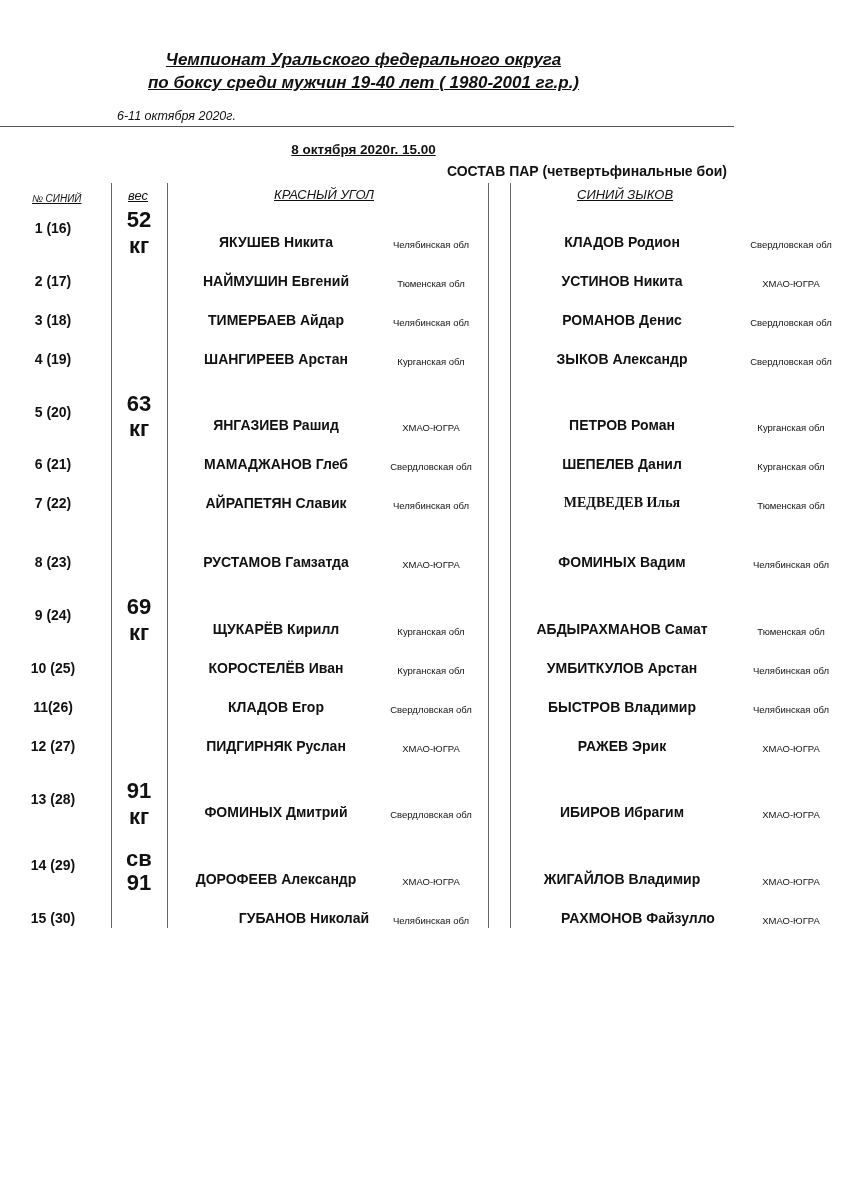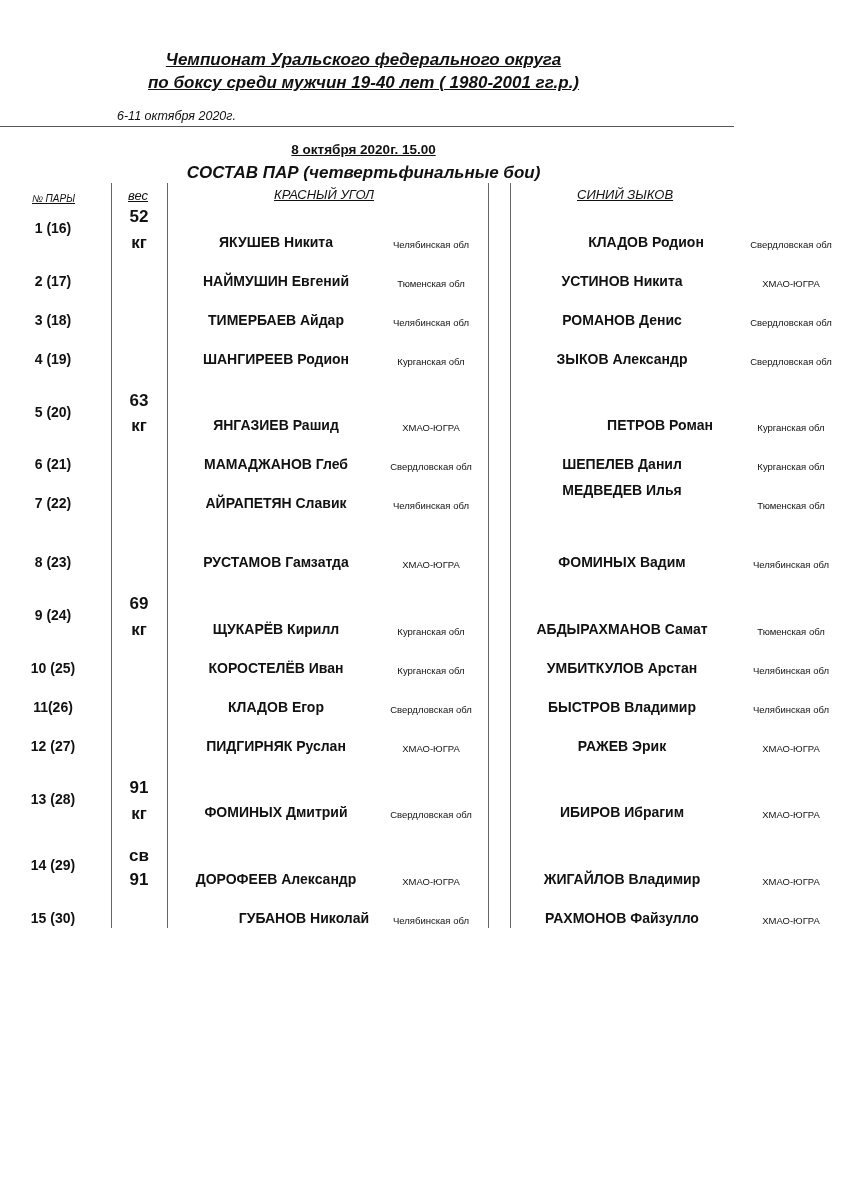--- a/index.html
+++ b/index.html
@@ -4,42 +4,42 @@
 <style>
   html, body { margin: 0; padding: 0; background: #ffffff; }
   body { width: 849px; height: 1200px; position: relative; overflow: hidden;
          font-family: "Liberation Sans", sans-serif; color: #111; }
   .abs { position: absolute; white-space: nowrap; }
   .title { font-weight: bold; font-style: italic; text-decoration: underline; font-size: 17px;
            left: 0; width: 727px; text-align: center; }
   .dates { font-style: italic; font-size: 12.5px; left: 117px; top: 109px; }
   .hr { position: absolute; left: 0; top: 126px; width: 734px; height: 1px; background: #555; }
   .subdate { font-weight: bold; text-decoration: underline; font-size: 13.5px; left: 0; width: 727px; text-align: center; top: 142px; }
-  .heading { font-weight: bold; font-size: 17px; left: 0; width: 727px; text-align: center; top: 163px; font-style: italic; }
+  .heading { font-weight: bold; font-size: 14px; left: 0; width: 727px; text-align: right; top: 163px; }
   .colhead { font-style: italic; text-decoration: underline; font-size: 13px; }
   .colhead.small { font-size: 10px; }
   .vline { position: absolute; width: 1px; background: #666; top: 183px; height: 745px; }
   .pair { font-weight: bold; font-size: 14px; width: 110px; text-align: center; left: -2px; }
-  .w { font-weight: bold; font-size: 17px; left: 111px; width: 56px; text-align: center; }
+  .w { font-weight: bold; font-size: 22px; left: 111px; width: 56px; text-align: center; }
   .rname { font-weight: bold; font-size: 14px; left: 167px; width: 218px; text-align: center; }
   .rreg { font-size: 9.5px; left: 385px; width: 92px; text-align: center; }
   .bname { font-weight: bold; font-size: 14px; left: 512px; width: 220px; text-align: center; }
   .breg { font-size: 9.5px; left: 740px; width: 102px; text-align: center; }
 </style>
 </head>
 <body>
 
 <div class="abs title" style="top:50px">Чемпионат Уральского федерального округа</div>
 <div class="abs title" style="top:73px">по боксу среди мужчин 19-40 лет ( 1980-2001 гг.р.)</div>
 <div class="abs dates">6-11 октября 2020г.</div>
 <div class="hr"></div>
 <div class="abs subdate">8 октября 2020г.     15.00</div>
 <div class="abs heading">СОСТАВ ПАР (четвертьфинальные бои)</div>
 
-<div class="abs colhead small" style="left:32px; top:193px;">№ ПАРЫ</div>
+<div class="abs colhead small" style="left:32px; top:193px;">№ СИНИЙ</div>
 <div class="abs colhead" style="left:128px; top:188px;">вес</div>
 <div class="abs colhead" style="left:274px; top:187px;">КРАСНЫЙ УГОЛ</div>
 <div class="abs colhead" style="left:577px; top:187px;">СИНИЙ ЗЫКОВ</div>
 
 <div class="vline" style="left:111px"></div>
 <div class="vline" style="left:167px"></div>
 <div class="vline" style="left:488px"></div>
 <div class="vline" style="left:510px"></div>
 
 <div class="abs w" style="top:207px">52</div>
@@ -51,63 +51,63 @@
 <div class="abs w" style="top:778px">91</div>
 <div class="abs w" style="top:804px">кг</div>
 <div class="abs w" style="top:846px">св</div>
 <div class="abs w" style="top:870px">91</div>
 
 <div id="rows">
     <div>
       <div class="abs pair" style="top: 220px;">1 (16)</div>
       <div class="abs rname" style="top: 234px;">ЯКУШЕВ Никита</div>
       <div class="abs rreg" style="top: 239px;">Челябинская обл</div>
-      <div class="abs bname" style="top: 234px; margin-left: 24px;">КЛАДОВ Родион</div>
+      <div class="abs bname" style="top: 234px;">КЛАДОВ Родион</div>
       <div class="abs breg" style="top: 239px;">Свердловская обл</div>
     </div>
     <div>
       <div class="abs pair" style="top: 273px;">2 (17)</div>
       <div class="abs rname" style="top: 273px;">НАЙМУШИН Евгений</div>
       <div class="abs rreg" style="top: 278px;">Тюменская обл</div>
       <div class="abs bname" style="top: 273px;">УСТИНОВ Никита</div>
       <div class="abs breg" style="top: 278px;">ХМАО-ЮГРА</div>
     </div>
     <div>
       <div class="abs pair" style="top: 312px;">3 (18)</div>
       <div class="abs rname" style="top: 312px;">ТИМЕРБАЕВ Айдар</div>
       <div class="abs rreg" style="top: 317px;">Челябинская обл</div>
       <div class="abs bname" style="top: 312px;">РОМАНОВ Денис</div>
       <div class="abs breg" style="top: 317px;">Свердловская обл</div>
     </div>
     <div>
       <div class="abs pair" style="top: 351px;">4 (19)</div>
-      <div class="abs rname" style="top: 351px;">ШАНГИРЕЕВ Родион</div>
+      <div class="abs rname" style="top: 351px;">ШАНГИРЕЕВ Арстан</div>
       <div class="abs rreg" style="top: 356px;">Курганская обл</div>
       <div class="abs bname" style="top: 351px;">ЗЫКОВ Александр</div>
       <div class="abs breg" style="top: 356px;">Свердловская обл</div>
     </div>
     <div>
       <div class="abs pair" style="top: 404px;">5 (20)</div>
       <div class="abs rname" style="top: 417px;">ЯНГАЗИЕВ Рашид</div>
       <div class="abs rreg" style="top: 422px;">ХМАО-ЮГРА</div>
-      <div class="abs bname" style="top: 417px; padding-left: 38px;">ПЕТРОВ Роман</div>
+      <div class="abs bname" style="top: 417px;">ПЕТРОВ Роман</div>
       <div class="abs breg" style="top: 422px;">Курганская обл</div>
     </div>
     <div>
       <div class="abs pair" style="top: 456px;">6 (21)</div>
       <div class="abs rname" style="top: 456px;">МАМАДЖАНОВ Глеб</div>
       <div class="abs rreg" style="top: 461px;">Свердловская обл</div>
       <div class="abs bname" style="top: 456px;">ШЕПЕЛЕВ Данил</div>
       <div class="abs breg" style="top: 461px;">Курганская обл</div>
     </div>
     <div>
       <div class="abs pair" style="top: 495px;">7 (22)</div>
       <div class="abs rname" style="top: 495px;">АЙРАПЕТЯН Славик</div>
       <div class="abs rreg" style="top: 500px;">Челябинская обл</div>
-      <div class="abs bname" style="top: 482px;">МЕДВЕДЕВ Илья</div>
+      <div class="abs bname" style="top: 495px; font-family: Liberation Serif, serif;">МЕДВЕДЕВ Илья</div>
       <div class="abs breg" style="top: 500px;">Тюменская обл</div>
     </div>
     <div>
       <div class="abs pair" style="top: 554px;">8 (23)</div>
       <div class="abs rname" style="top: 554px;">РУСТАМОВ Гамзатда</div>
       <div class="abs rreg" style="top: 559px;">ХМАО-ЮГРА</div>
       <div class="abs bname" style="top: 554px;">ФОМИНЫХ Вадим</div>
       <div class="abs breg" style="top: 559px;">Челябинская обл</div>
     </div>
     <div>
@@ -149,16 +149,16 @@
       <div class="abs pair" style="top: 857px;">14 (29)</div>
       <div class="abs rname" style="top: 871px;">ДОРОФЕЕВ Александр</div>
       <div class="abs rreg" style="top: 876px;">ХМАО-ЮГРА</div>
       <div class="abs bname" style="top: 871px;">ЖИГАЙЛОВ Владимир</div>
       <div class="abs breg" style="top: 876px;">ХМАО-ЮГРА</div>
     </div>
     <div>
       <div class="abs pair" style="top: 910px;">15 (30)</div>
       <div class="abs rname" style="top: 910px; margin-left: 28px;">ГУБАНОВ Николай</div>
       <div class="abs rreg" style="top: 915px;">Челябинская обл</div>
-      <div class="abs bname" style="top: 910px;">РАХМОНОВ Файзулло</div>
+      <div class="abs bname" style="top: 910px; padding-left: 16px;">РАХМОНОВ Файзулло</div>
       <div class="abs breg" style="top: 915px;">ХМАО-ЮГРА</div>
     </div>
   </div>
 
 </body></html>

